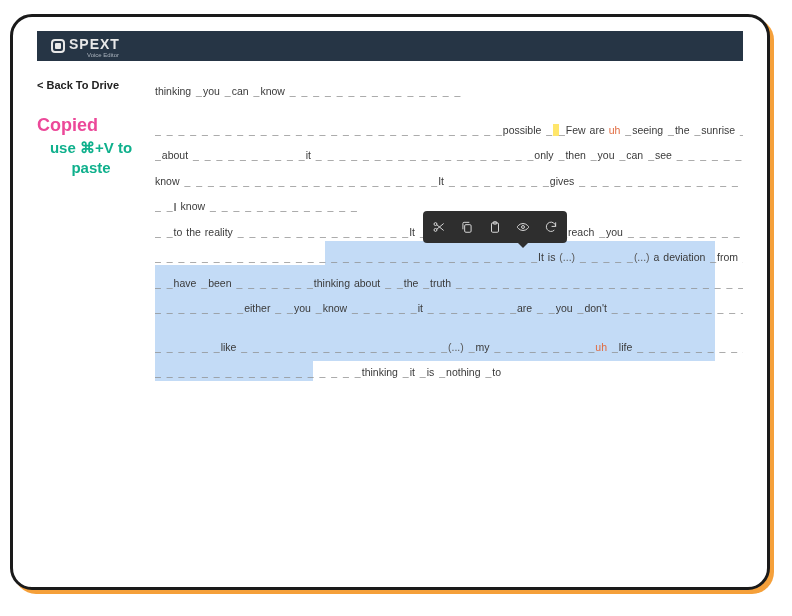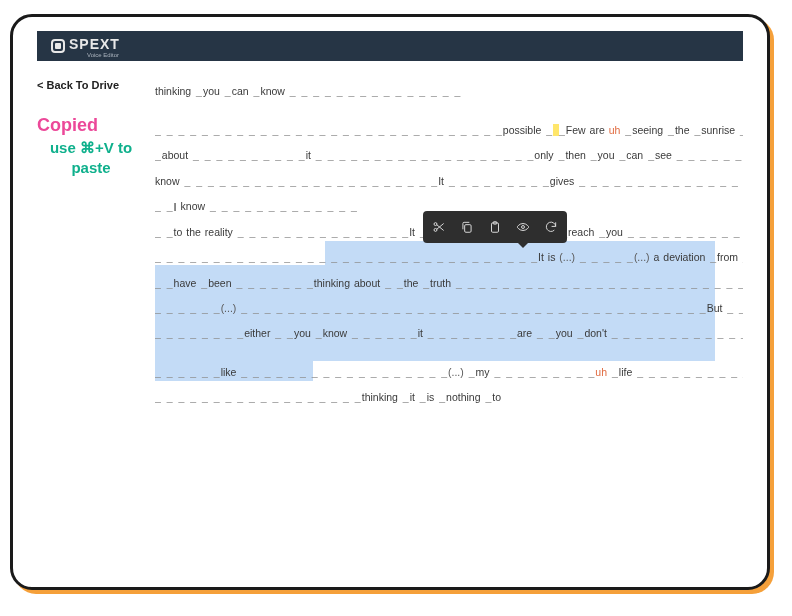--- a/index.html
+++ b/index.html
@@ -107,21 +107,20 @@
 
         <div class="row"><span class="word">thinking</span><span class="gap"> _</span><span class="word">you</span><span class="gap"> _</span><span class="word">can</span><span class="gap"> _</span><span class="word">know</span><span class="gap"> _ _ _ _ _ _ _ _ _ _ _ _ _ _ _</span></div>
             <div class="para-break"></div>
             <div class="row"><span class="gap"> _ _ _ _ _ _ _ _ _ _ _ _ _ _ _ _ _ _ _ _ _ _ _ _ _ _ _ _ _ _</span><span class="word">possible</span><span class="gap"> _</span><span class="word yellow"> </span><span class="gap"> _</span><span class="word">Few are</span> <span class="word uh">uh</span><span class="gap"> _</span><span class="word">seeing</span><span class="gap"> _</span><span class="word">the</span><span class="gap"> _</span><span class="word">sunrise</span><span class="gap"> _</span></div>
             <div class="row"><span class="gap"> _</span><span class="word">about</span><span class="gap"> _ _ _ _ _ _ _ _ _ _</span><span class="word">it</span><span class="gap"> _ _ _ _ _ _ _ _ _ _ _ _ _ _ _ _ _ _ _</span><span class="word">only</span><span class="gap"> _</span><span class="word">then</span><span class="gap"> _</span><span class="word">you</span><span class="gap"> _</span><span class="word">can</span><span class="gap"> _</span><span class="word">see</span><span class="gap"> _ _ _ _ _ _ _</span></div>
             <div class="row"><span class="word">know</span><span class="gap"> _ _ _ _ _ _ _ _ _ _ _ _ _ _ _ _ _ _ _ _ _ _</span><span class="word">It</span><span class="gap"> _ _ _ _ _ _ _ _ _</span><span class="word">gives</span><span class="gap"> _ _ _ _ _ _ _ _ _ _ _ _ _ _ _ _ _ _ _</span> </div>
             <div class="row"><span class="gap"> _ _</span><span class="cursor-caret">I</span><span class="word"> know</span><span class="gap"> _ _ _ _ _ _ _ _ _ _ _ _ _</span></div>
             <div class="row"><span class="gap"> _ _</span><span class="word">to the reality</span><span class="gap"> _ _ _ _ _ _ _ _ _ _ _ _ _ _ _</span><span class="word">It</span><span class="gap"> _</span><span class="word">does not</span><span class="gap"> _</span><span class="word">allow</span><span class="gap"> _</span><span class="word">reality to</span><span class="gap"> _</span><span class="word">reach</span><span class="gap"> _</span><span class="word">you</span><span class="gap"> _ _ _ _ _ _ _ _ _ _ _ _</span></div>
             <div class="row"><span class="gap"> _ _ _ _ _ _ _ _ _ _ _ _ _ _ _ _ _ _ _ _ _ _ _ _ _ _ _ _ _ _ _ _ _</span><span class="word">It is</span> <span class="bracket">(...)</span><span class="gap"> _ _ _ _ _</span><span class="bracket">(...)</span> <span class="word">a deviation</span><span class="gap"> _</span><span class="word">from</span><span class="gap"> _ _ _ _ _</span></div>
             <div class="row"><span class="gap"> _ _</span><span class="word">have</span><span class="gap"> _</span><span class="word">been</span><span class="gap"> _ _ _ _ _ _ _</span><span class="word">thinking about</span><span class="gap"> _ _</span><span class="word">the</span><span class="gap"> _</span><span class="word">truth</span><span class="gap"> _ _ _ _ _ _ _ _ _ _ _ _ _ _ _ _ _ _ _ _ _ _ _ _ _ _ _ _ _ _ _ _ _ _ _ _ _ _</span></div>
-            <div class="row"><span class="gap"> _ _ _ _ _ _</span><span class="bracket">(...)</span><span class="gap"> _ _ _ _ _ _ _ _ _ _ _ _ _ _ _ _ _ _ _ _ _ _ _ _ _ _ _ _ _ _ _ _ _ _ _ _ _ _ _ _</span><span class="word">But</span><span class="gap"> _ _</span></div>
             <div class="row"><span class="gap"> _ _ _ _ _ _ _ _</span><span class="word">either</span><span class="gap"> _ _</span><span class="word">you</span><span class="gap"> _</span><span class="word">know</span><span class="gap"> _ _ _ _ _ _</span><span class="word">it</span><span class="gap"> _ _ _ _ _ _ _ _</span><span class="word">are</span><span class="gap"> _ _</span><span class="word">you</span><span class="gap"> _</span><span class="word">don't</span><span class="gap"> _ _ _ _ _ _ _ _ _ _ _ _ _ _ _</span></div>
             <div class="para-break"></div>
             <div class="row"><span class="gap"> _ _ _ _ _ _</span><span class="word">like</span><span class="gap"> _ _ _ _ _ _ _ _ _ _ _ _ _ _ _ _ _ _</span><span class="bracket">(...)</span><span class="gap"> _</span><span class="word">my</span><span class="gap"> _ _ _ _ _ _ _ _ _</span><span class="word uh">uh</span><span class="gap"> _</span><span class="word">life</span><span class="gap"> _ _ _ _ _ _ _ _ _ _ _ _ _ _ _ _ _ _ _ _ _ _ _ _</span></div>
             <div class="row"><span class="gap"> _ _ _ _ _ _ _ _ _ _ _ _ _ _ _ _ _ _</span><span class="word">thinking</span><span class="gap"> _</span><span class="word">it</span><span class="gap"> _</span><span class="word">is</span><span class="gap"> _</span><span class="word">nothing</span><span class="gap"> _</span><span class="word">to</span></div>
           </div>
       </div>
     </div>
   </div>
 </div>
 

